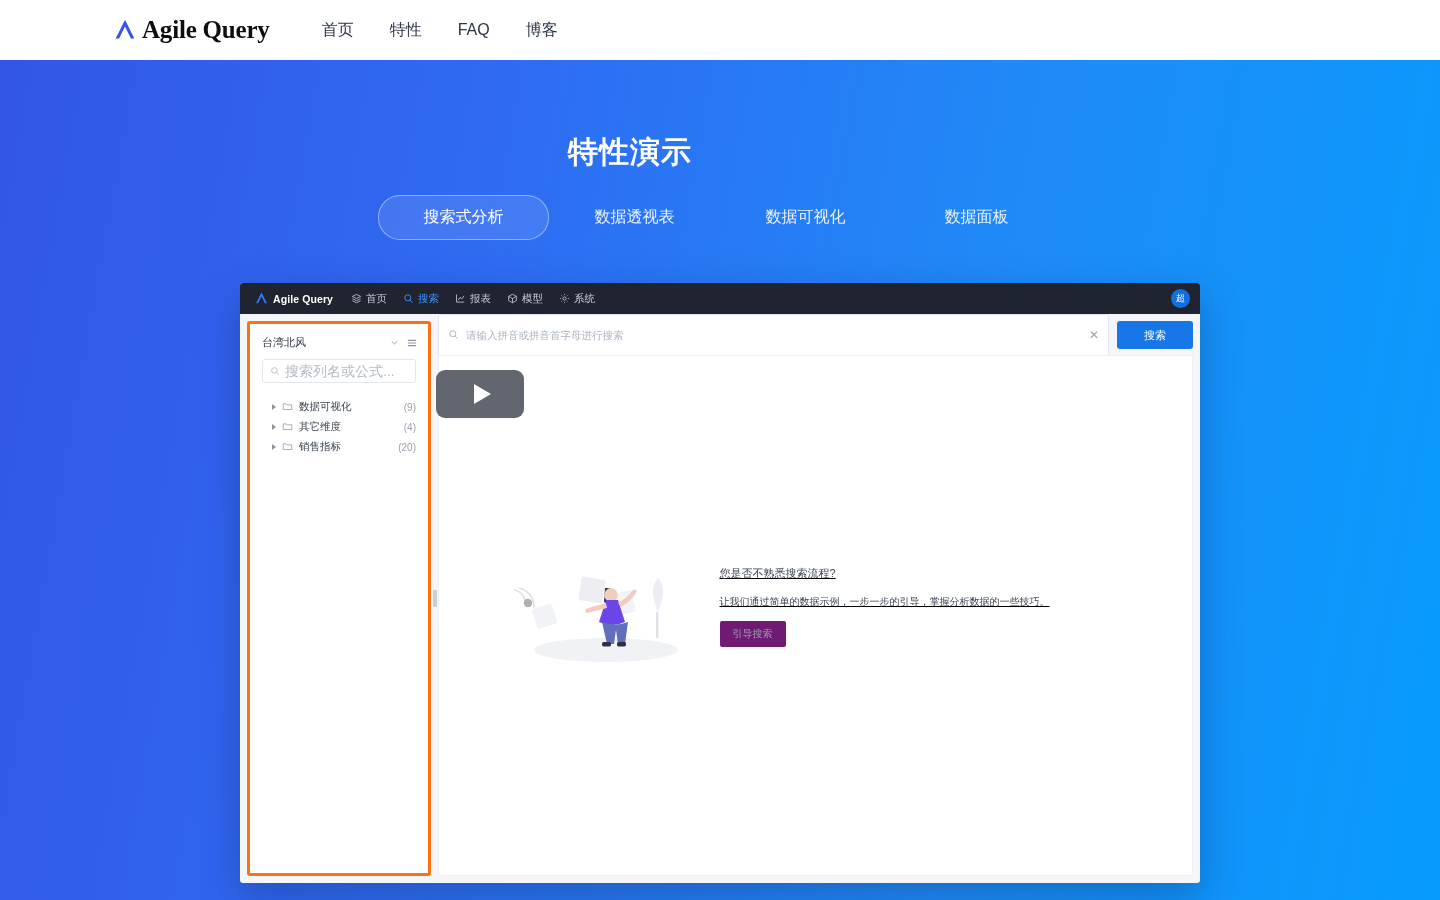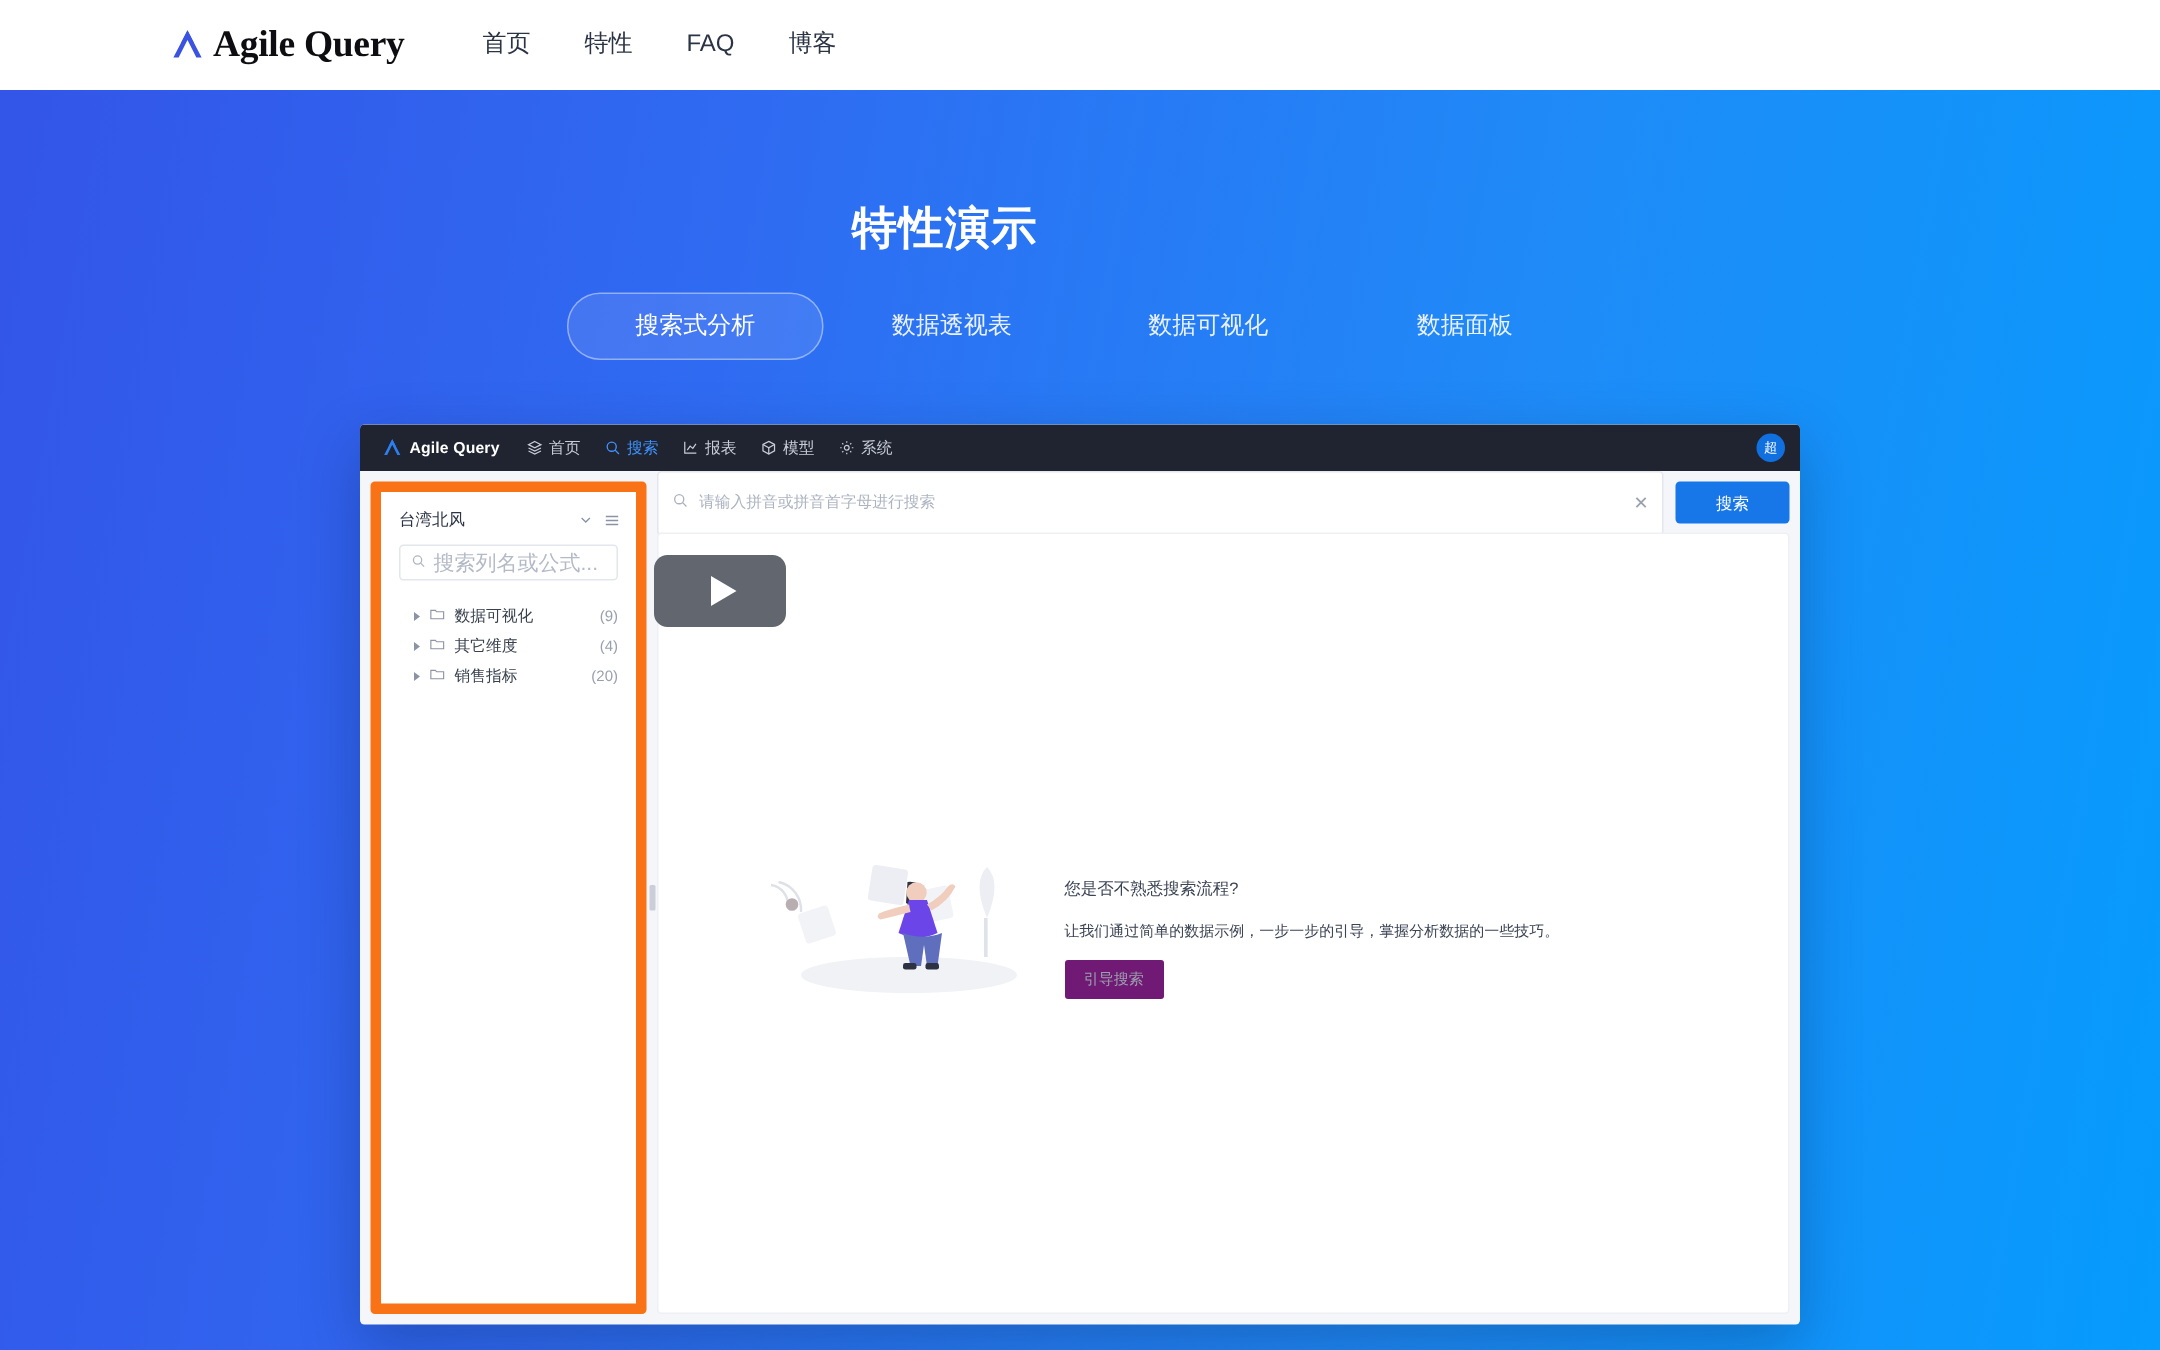--- a/index.html
+++ b/index.html
@@ -108,21 +108,21 @@
   }
 
   
   .app-body { flex: 1 1 auto; display: flex; padding: 7px; gap: 0; min-height: 0; }
 
   
   .sidebar {
     width: 184px; flex: 0 0 184px;
     background: #ffffff;
     border-radius: 3px;
-    border: 7px solid #f97316;
+    border: 3px solid #f97316;
     display: flex; flex-direction: column;
     padding-top: 4px;
   }
   .ds-header {
     display: flex; align-items: center;
     padding: 7px 10px 7px 12px;
     gap: 6px;
   }
   .ds-name { font-size: 11px; color: #2c3446; flex: 1 1 auto; white-space: nowrap; }
   .ds-icon { color: #8a93a6; display: flex; align-items: center; cursor: pointer; }
@@ -191,22 +191,23 @@
     flex: 1 1 auto; background: #fff;
     border: 1px solid #eef0f4; border-radius: 3px;
     position: relative; min-height: 0;
     overflow: hidden;
   }
 
   
   .empty-state {
     position: absolute; left: 50%; top: 50%;
     transform: translate(-50%, -50%);
-    display: flex; align-items: flex-end; 
+    display: flex; align-items: flex-start; gap: 10px;
     width: 620px;
+    text-decoration: underline;
   }
   .illus { flex: 0 0 200px; height: 100px; position: relative; }
   .es-text { flex: 1 1 auto; padding-left: 4px; }
   .es-line1 { font-size: 11px; color: #3b4354; margin-bottom: 14px; }
   .es-line2 { font-size: 10px; color: #3b4354; margin-bottom: 12px; }
   .es-btn {
     display: inline-block;
     background: #701a75; color: #9aa0ac;
     font-size: 10px; padding: 6px 13px; border-radius: 2px;
     border: none; cursor: pointer; font-family: inherit;

